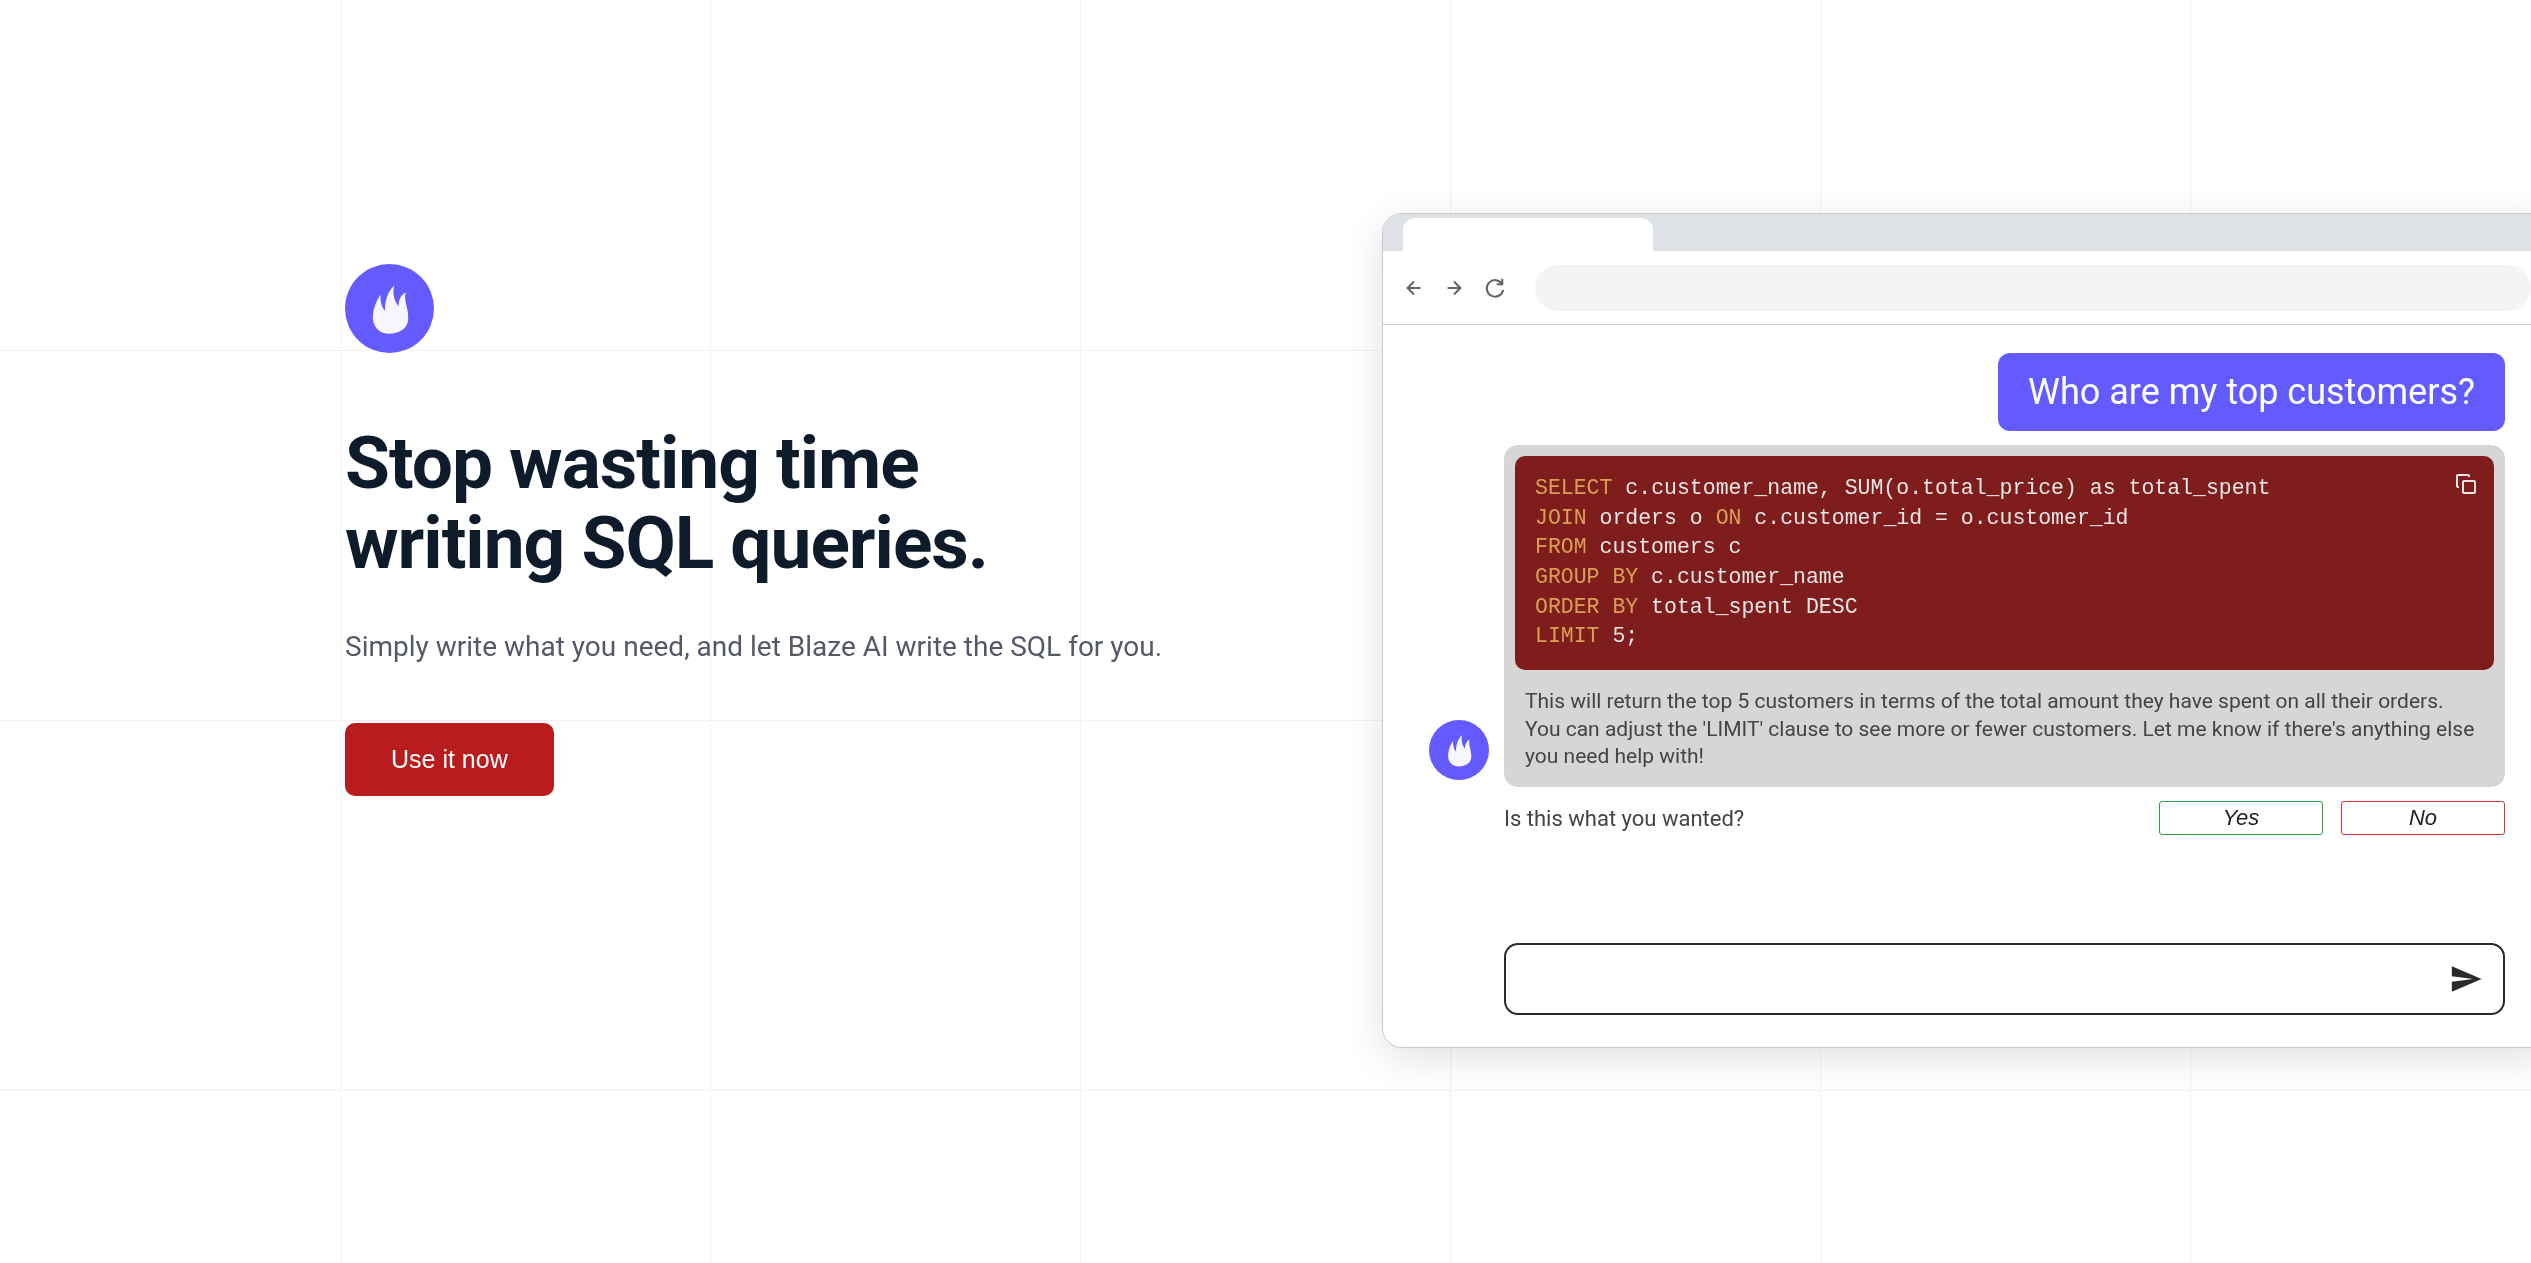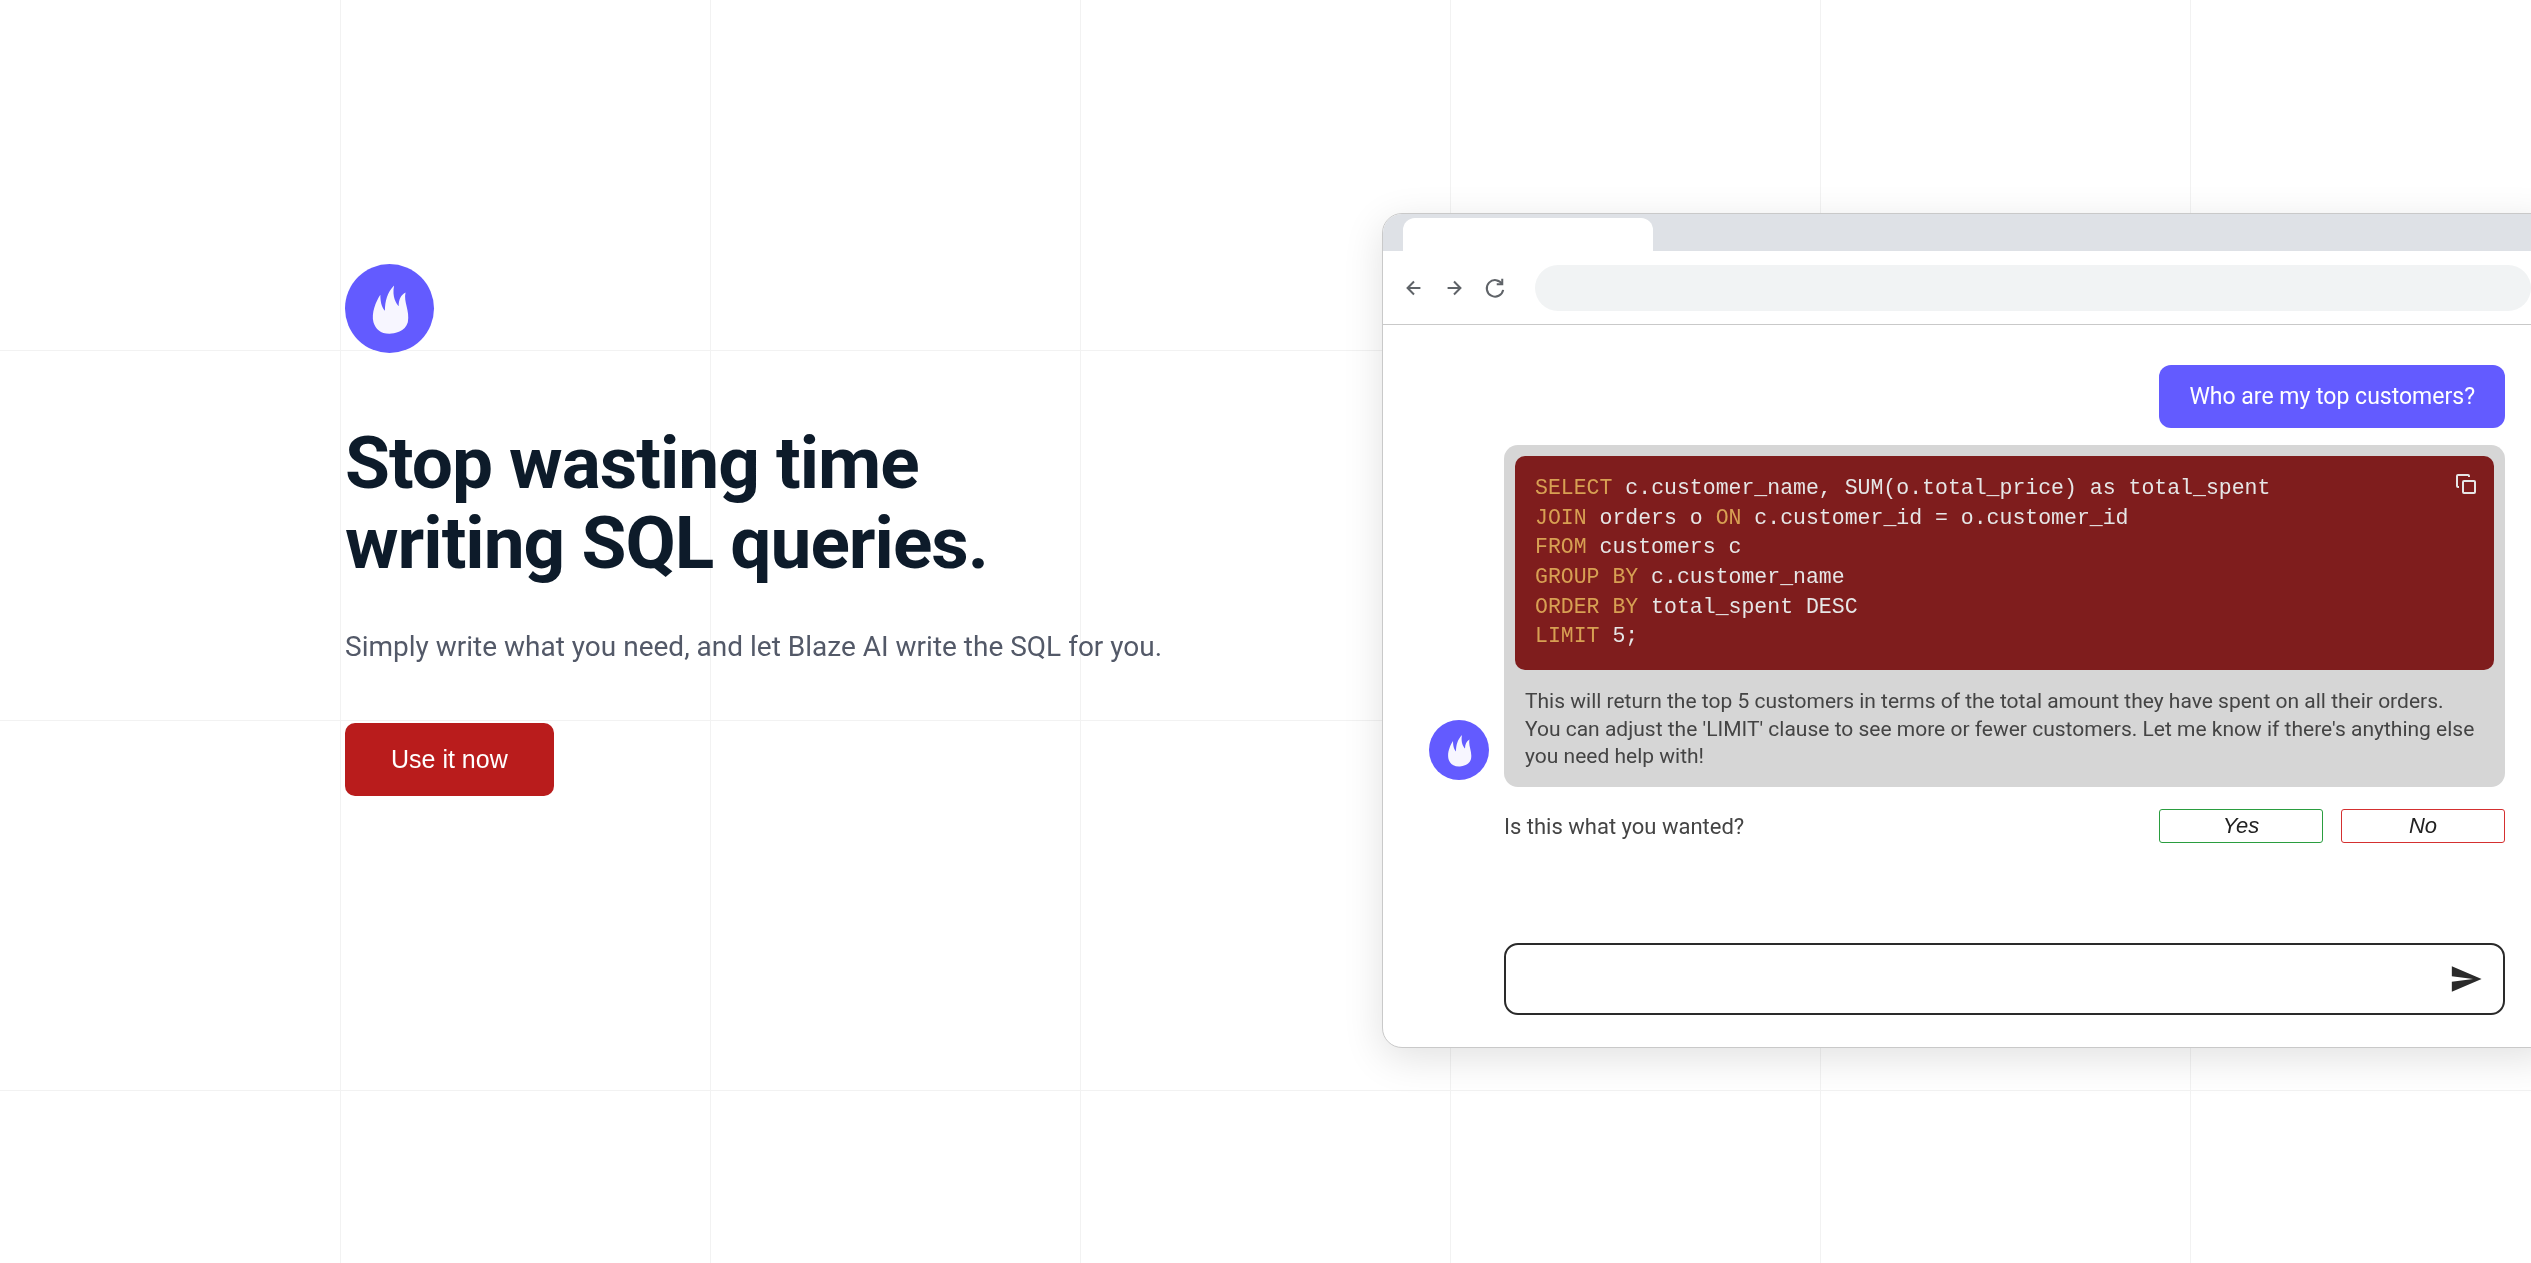--- a/index.html
+++ b/index.html
@@ -143,25 +143,24 @@
       position: relative;
       height: calc(100% - 111px);
     }
     
     .user-bubble {
       position: absolute;
       right: 46px;
       top: 28px;
       background: #635bff;
       color: #ffffff;
-      font-size: 23px;
+      font-size: 36px;
       padding: 18px 30px;
       border-radius: 12px;
       font-weight: 400;
-      margin-top: 12px;
     }
     
     .assistant-section {
       position: absolute;
       left: 46px;
       right: 46px;
       top: 120px;
     }
     
     .assistant-avatar {
@@ -211,21 +210,21 @@
     
     .explanation {
       padding: 0 10px;
       font-size: 21px;
       color: #444;
       line-height: 1.32;
     }
     
     .feedback-row {
       margin-left: 75px;
-      margin-top: 22px;
+      margin-top: 14px;
       display: flex;
       align-items: center;
       gap: 18px;
       font-size: 22px;
       color: #444;
     }
     
     .feedback-btn {
       padding: 3px 0;
       width: 164px;

